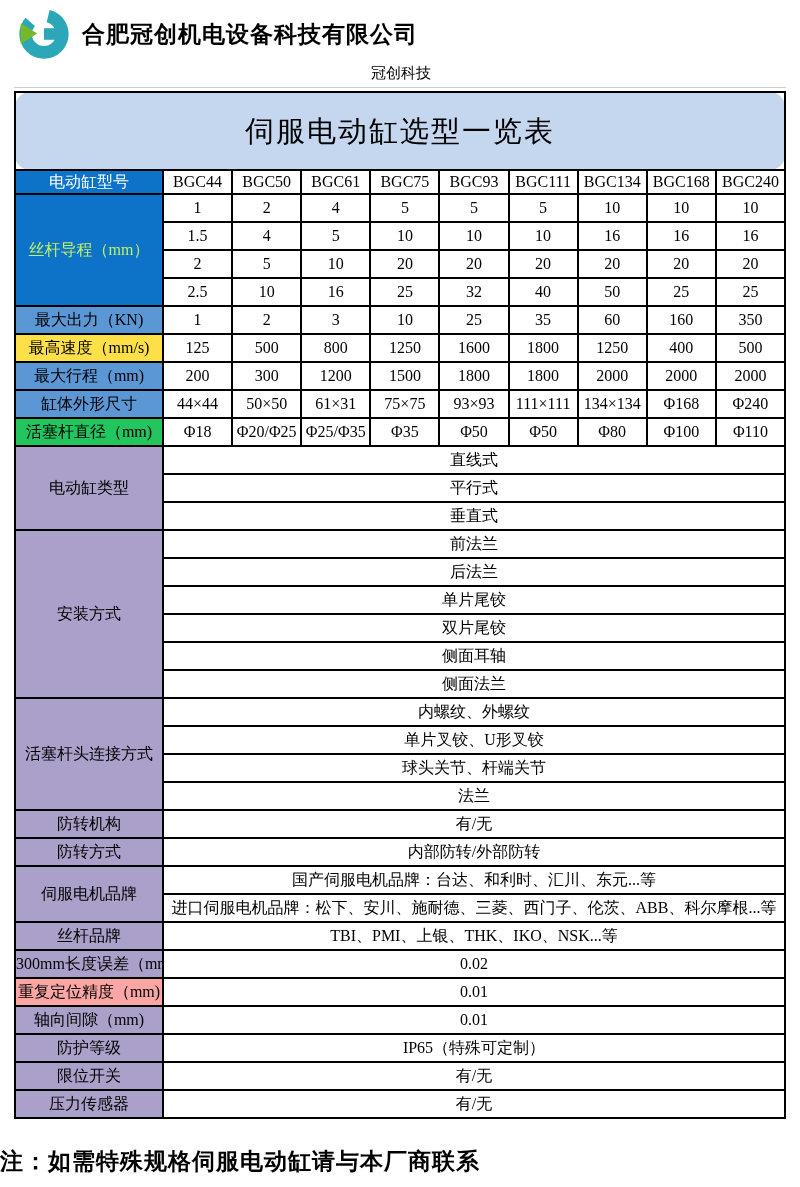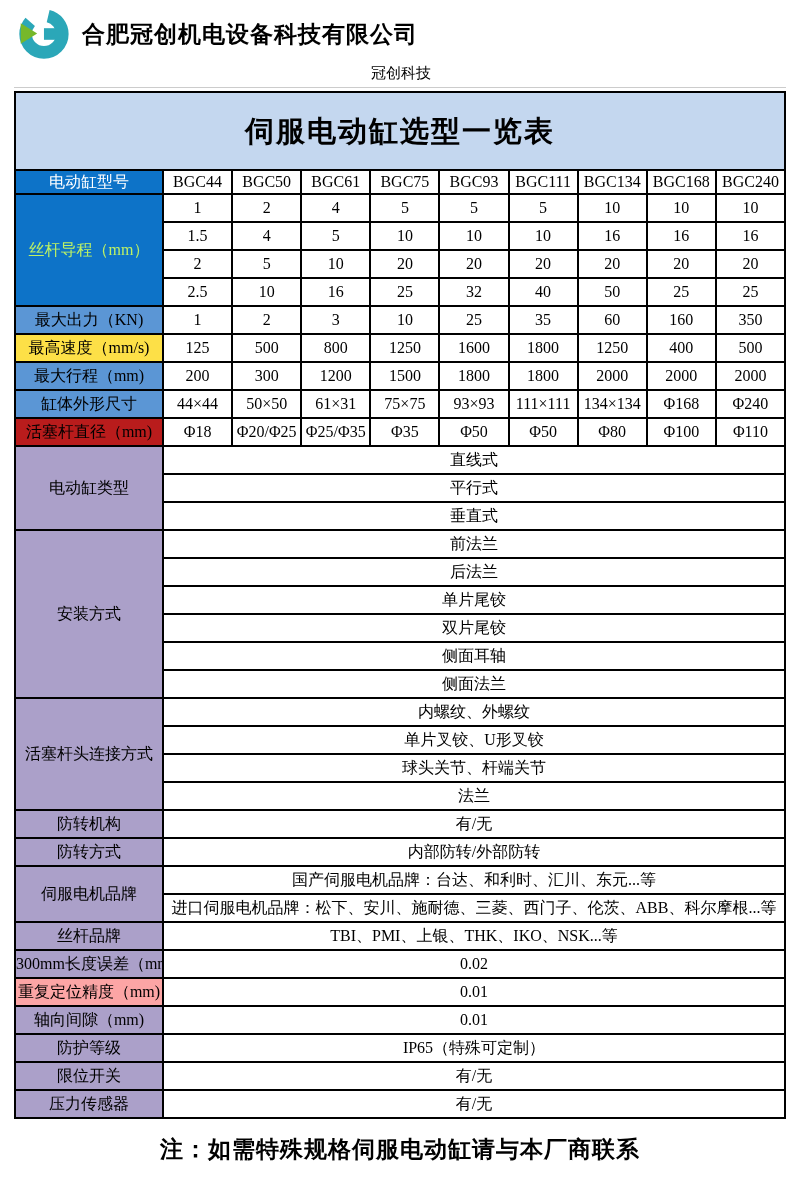--- a/index.html
+++ b/index.html
@@ -18,28 +18,28 @@
   
   table.spec{
     border-collapse:collapse;table-layout:fixed;
     width:772px;margin:0 0 0 14px;
   }
   table.spec th,table.spec td{
     border:2px solid #000;text-align:center;vertical-align:middle;
     padding:0;font-weight:normal;overflow:hidden;white-space:nowrap;
     font-size:16px;line-height:1;
   }
-  tr.title-row th{height:76px;font-size:29px;font-weight:bold;letter-spacing:2px;}
+  tr.title-row th{height:76px;font-size:29px;font-weight:normal;letter-spacing:2px;border-radius:15px;}
   tr.data-row{height:28px;}
   tr.header-row{height:24px;}
   .label-cell{font-size:15.5px;}
   .tone-bright{color:#ffffff;}
   .note{
-    text-align:center;font-size:23px;font-weight:bold;
-    margin:15px 0 0 0;letter-spacing:1px;
+    text-align:left;font-size:23px;font-weight:bold;
+    margin:27px 0 0 0;letter-spacing:1px;
   }
 </style>
 </head>
 <body>
 
 <div class="page-header">
   <div class="logo-row">
     <svg class="logo" viewBox="0 0 60 60" aria-hidden="true">
       <circle cx="31" cy="30" r="19" fill="none" stroke="#2ba7b8" stroke-width="13" stroke-dasharray="99 20.4" stroke-dashoffset="26"></circle>
       <rect x="31" y="24" width="19" height="12" fill="#2ba7b8"></rect>
@@ -168,21 +168,21 @@
         <td>50×50</td>
         <td>61×31</td>
         <td>75×75</td>
         <td>93×93</td>
         <td>111×111</td>
         <td>134×134</td>
         <td>Φ168</td>
         <td>Φ240</td>
       </tr>
       <tr class="data-row">
-        <th class="label-cell" rowspan="1" style="background:#b91c1c;">活塞杆直径（mm)</th>
+        <th class="label-cell" rowspan="1" style="background:#22c55e;">活塞杆直径（mm)</th>
         <td>Φ18</td>
         <td>Φ20/Φ25</td>
         <td>Φ25/Φ35</td>
         <td>Φ35</td>
         <td>Φ50</td>
         <td>Φ50</td>
         <td>Φ80</td>
         <td>Φ100</td>
         <td>Φ110</td>
       </tr>

